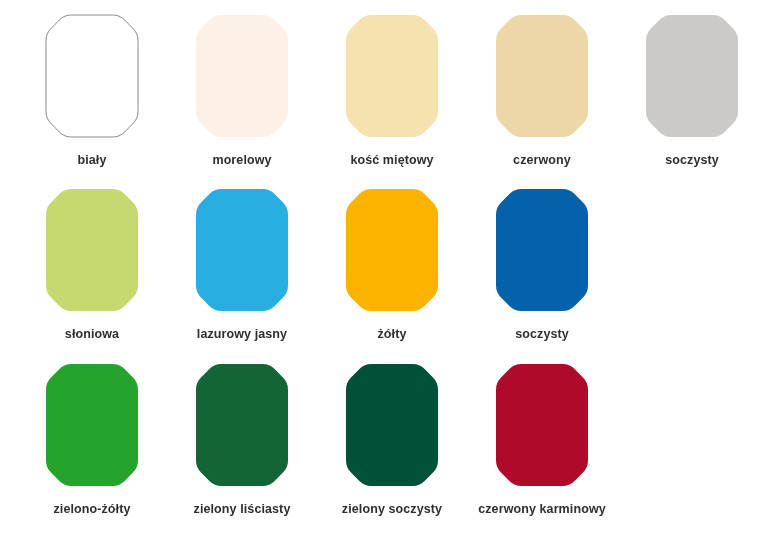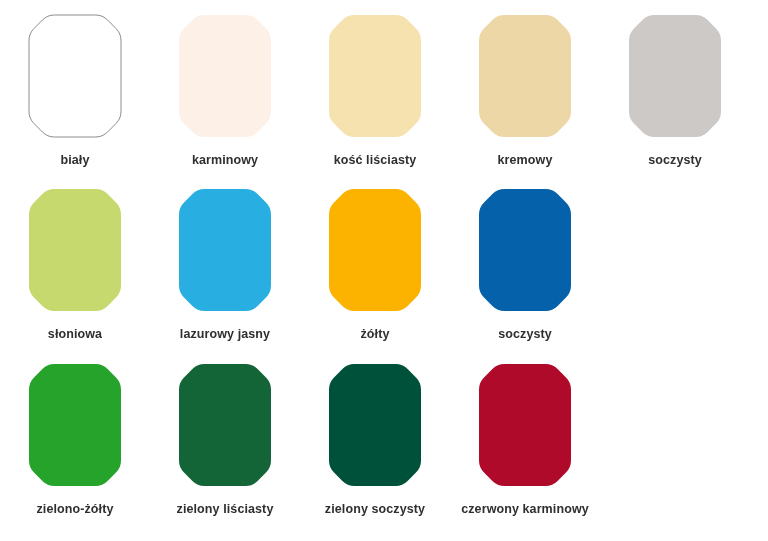--- a/index.html
+++ b/index.html
@@ -13,21 +13,21 @@
     height: 541px;
     overflow: hidden;
     font-family: "Liberation Sans", sans-serif;
     -webkit-font-smoothing: antialiased;
   }
 
   #palette {
     box-sizing: border-box;
     width: 768px;
     height: 541px;
-    padding: 12px 10px 6px 0;
+    padding: 12px 10px 6px 17px;
     display: flex;
     flex-direction: column;
   }
 
   .swatch-row {
     display: flex;
     flex-direction: row;
     align-items: flex-start;
     height: 176px;
   }
@@ -75,37 +75,37 @@
           </svg>
         </div>
         <div class="swatch-label">biały</div>
       </div>
       <div class="swatch-cell">
         <div class="hex-wrap">
           <svg class="hex-svg" width="94" height="124" viewBox="0 0 94 124">
             <path d="M26.5,1 L67.5,1 A17,17 0 0 1 79.6,6 L88,14.5 A17,17 0 0 1 93,26.6 L93,97.4 A17,17 0 0 1 88,109.5 L79.6,118 A17,17 0 0 1 67.5,123 L26.5,123 A17,17 0 0 1 14.4,118 L6,109.5 A17,17 0 0 1 1,97.4 L1,26.6 A17,17 0 0 1 6,14.5 L14.4,6 A17,17 0 0 1 26.5,1 Z" fill="#FDF1E7" stroke="none"></path>
           </svg>
         </div>
-        <div class="swatch-label">karminowy</div>
+        <div class="swatch-label">morelowy</div>
       </div>
       <div class="swatch-cell">
         <div class="hex-wrap">
           <svg class="hex-svg" width="94" height="124" viewBox="0 0 94 124">
             <path d="M26.5,1 L67.5,1 A17,17 0 0 1 79.6,6 L88,14.5 A17,17 0 0 1 93,26.6 L93,97.4 A17,17 0 0 1 88,109.5 L79.6,118 A17,17 0 0 1 67.5,123 L26.5,123 A17,17 0 0 1 14.4,118 L6,109.5 A17,17 0 0 1 1,97.4 L1,26.6 A17,17 0 0 1 6,14.5 L14.4,6 A17,17 0 0 1 26.5,1 Z" fill="#F6E2AE" stroke="none"></path>
           </svg>
         </div>
-        <div class="swatch-label">kość liściasty</div>
+        <div class="swatch-label">kość miętowy</div>
       </div>
       <div class="swatch-cell">
         <div class="hex-wrap">
           <svg class="hex-svg" width="94" height="124" viewBox="0 0 94 124">
             <path d="M26.5,1 L67.5,1 A17,17 0 0 1 79.6,6 L88,14.5 A17,17 0 0 1 93,26.6 L93,97.4 A17,17 0 0 1 88,109.5 L79.6,118 A17,17 0 0 1 67.5,123 L26.5,123 A17,17 0 0 1 14.4,118 L6,109.5 A17,17 0 0 1 1,97.4 L1,26.6 A17,17 0 0 1 6,14.5 L14.4,6 A17,17 0 0 1 26.5,1 Z" fill="#EDD7A7" stroke="none"></path>
           </svg>
         </div>
-        <div class="swatch-label">kremowy</div>
+        <div class="swatch-label">czerwony</div>
       </div>
       <div class="swatch-cell">
         <div class="hex-wrap">
           <svg class="hex-svg" width="94" height="124" viewBox="0 0 94 124">
             <path d="M26.5,1 L67.5,1 A17,17 0 0 1 79.6,6 L88,14.5 A17,17 0 0 1 93,26.6 L93,97.4 A17,17 0 0 1 88,109.5 L79.6,118 A17,17 0 0 1 67.5,123 L26.5,123 A17,17 0 0 1 14.4,118 L6,109.5 A17,17 0 0 1 1,97.4 L1,26.6 A17,17 0 0 1 6,14.5 L14.4,6 A17,17 0 0 1 26.5,1 Z" fill="#CCC9C6" stroke="none"></path>
           </svg>
         </div>
         <div class="swatch-label">soczysty</div>
       </div>
     </div>

